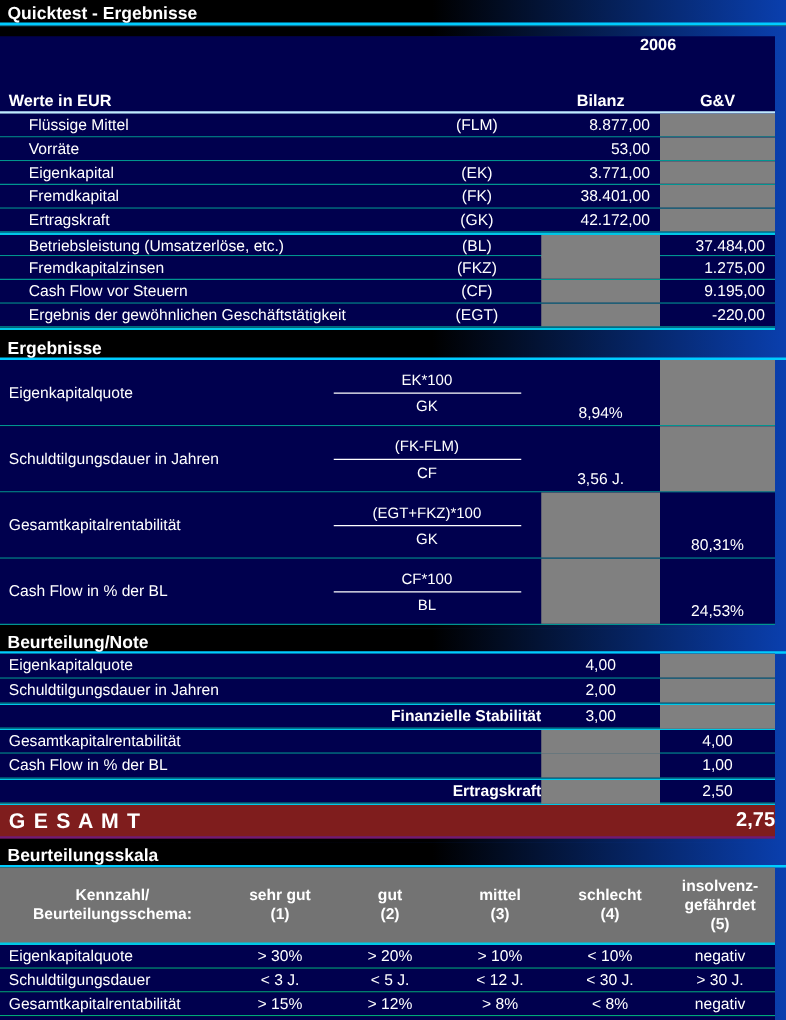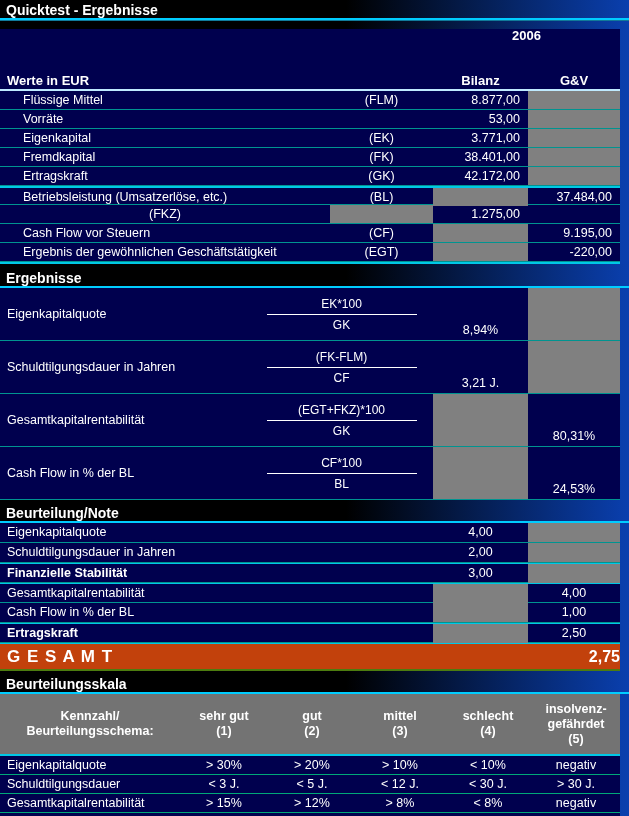--- a/index.html
+++ b/index.html
@@ -55,27 +55,27 @@
   .erow .val { display:flex; align-items:center; justify-content:center;margin-top:32px; }
 
   
   .brow {
     display:grid; grid-template-columns:433px 95px 92px;
     height:20px; line-height:19px; background:#00004e;
     border-bottom:1px solid #009490;
   }
   .brow .lbl { padding-left:7px; }
   .brow .val { text-align:center; font-weight:normal; }
-  .brow.bold .lbl { font-weight:bold; }
+  .brow.bold .lbl { font-weight:bold;text-align:right; }
   .brow.topline { border-top:1px solid #00c8e6; }
 
   .gesamt {
     display:grid; grid-template-columns:433px 187px;
-    height:28px; line-height:26px; background:#c2410c;
-    border-top:1px solid #00c8e6; border-bottom:2px solid #4d7c0f;
+    height:28px; line-height:26px; background:#7f1d1d;
+    border-top:1px solid #00c8e6; border-bottom:2px solid #701a75;
   }
   .gesamt .lbl { font-weight:bold; font-size:17px; padding-left:7px; letter-spacing:1px; }
   .gesamt .val { text-align:right; font-weight:bold; font-size:16px; }
 
   
   .skala-hdr {
     display:grid; grid-template-columns:180px 88px 88px 88px 88px 88px;
     height:62px; background:#737373; border-bottom:2px solid #00c8e6;
   }
   .skala-hdr .hc { display:flex; flex-direction:column; align-items:center; justify-content:center; font-weight:bold; font-size:12.5px; line-height:15px; }
@@ -141,20 +141,21 @@
       <div class="num">42.172,00</div>
       <div class="num gray"></div>
     </div>
     <div class="vrow split">
       <div class="lbl">Betriebsleistung (Umsatzerlöse, etc.)</div>
       <div class="code">(BL)</div>
       <div class="num gray"></div>
       <div class="num">37.484,00</div>
     </div>
     <div class="vrow">
+      <div class="lbl">Fremdkapitalzinsen</div>
       <div class="code">(FKZ)</div>
       <div class="num gray"></div>
       <div class="num">1.275,00</div>
     </div>
     <div class="vrow">
       <div class="lbl">Cash Flow vor Steuern</div>
       <div class="code">(CF)</div>
       <div class="num gray"></div>
       <div class="num">9.195,00</div>
     </div>
@@ -180,21 +181,21 @@
       <div class="val">8,94%</div>
       <div class="gray"></div>
     </div>
     <div class="erow">
       <div class="lbl">Schuldtilgungsdauer in Jahren</div>
       <div class="formula">
         <span>(FK-FLM)</span>
         <span class="bar"></span>
         <span>CF</span>
       </div>
-      <div class="val">3,21 J.</div>
+      <div class="val">3,56 J.</div>
       <div class="gray"></div>
     </div>
     <div class="erow">
       <div class="lbl">Gesamtkapitalrentabilität</div>
       <div class="formula">
         <span>(EGT+FKZ)*100</span>
         <span class="bar"></span>
         <span>GK</span>
       </div>
       <div class="gray"></div>

